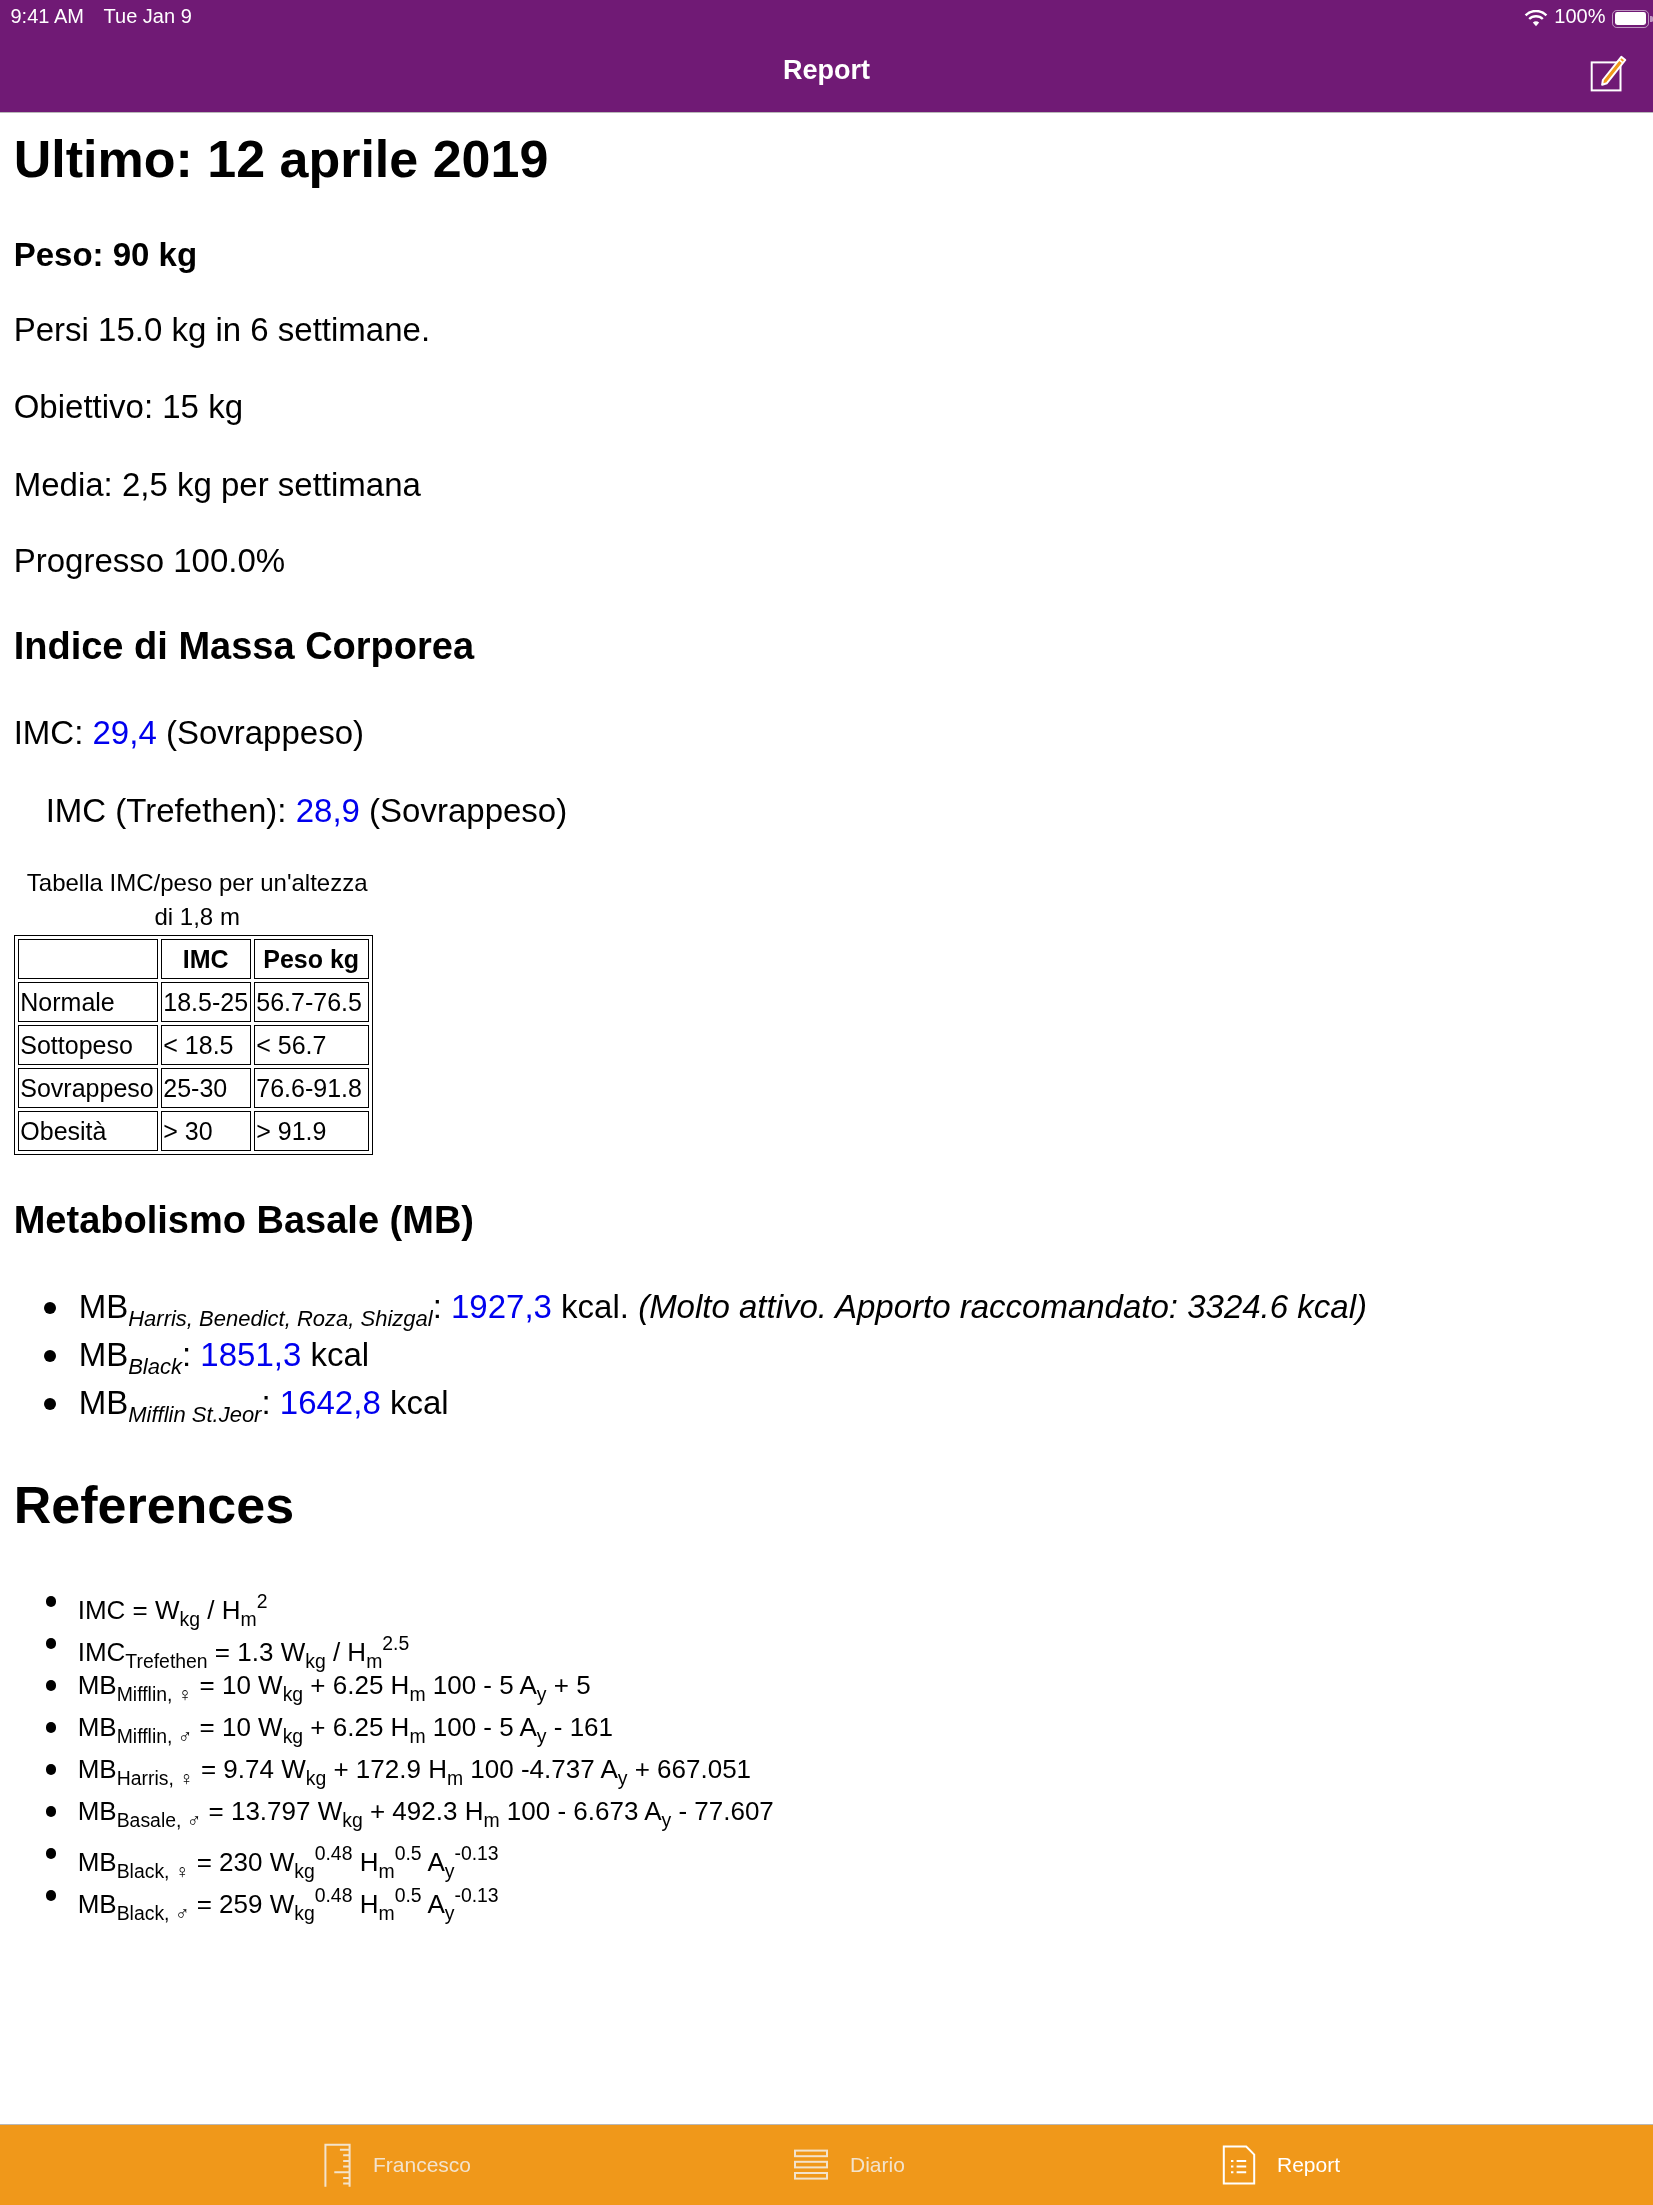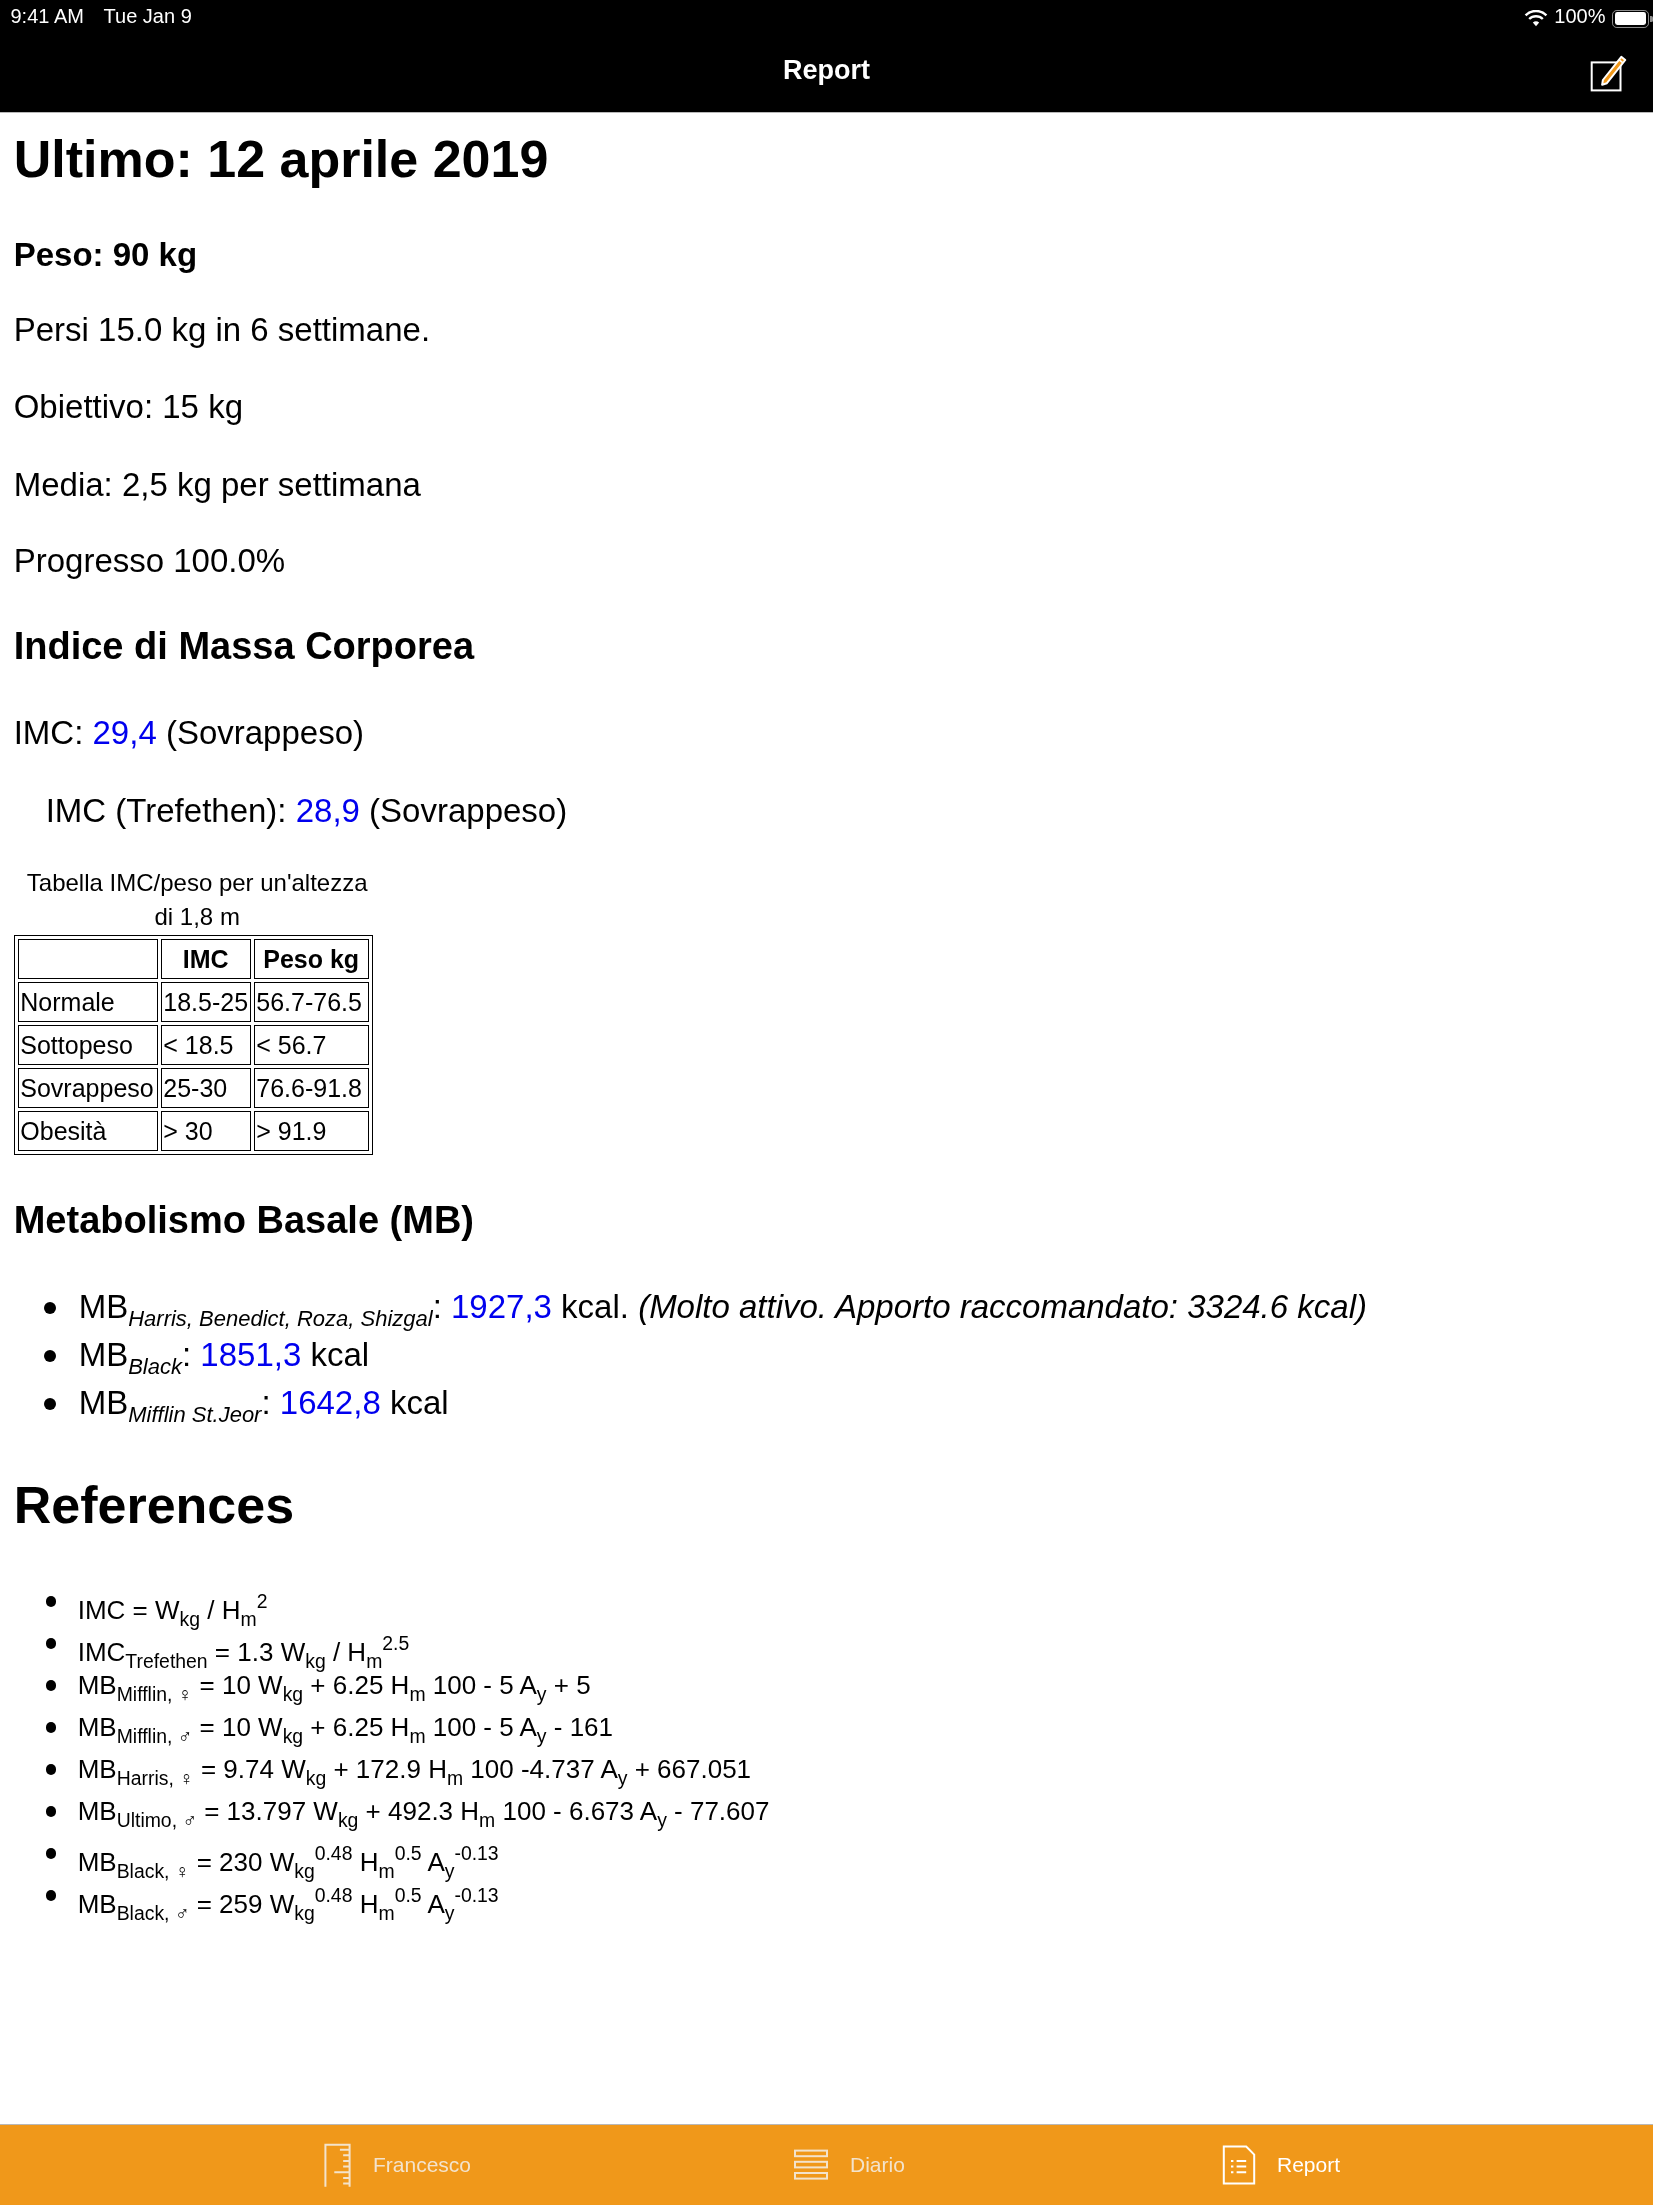--- a/index.html
+++ b/index.html
@@ -1,20 +1,20 @@
 <!DOCTYPE html>
 <html style="font-size:13px"><head>
   <meta charset="utf-8">
   <style>
     * { box-sizing: border-box; margin: 0; padding: 0; }
     html, body { width: 1653px; height: 2205px; overflow: hidden; background: #ffffff; }
     body { position: relative; font-family: "Liberation Sans", sans-serif; color: #000; }
 
     
-    .topbar { position: absolute; left: 0; top: 0; width: 1653px; height: 113px; background: #000000; border-bottom: 1.6px solid #b8b8b8; }
+    .topbar { position: absolute; left: 0; top: 0; width: 1653px; height: 113px; background: #701a75; border-bottom: 1.6px solid #b8b8b8; }
     .status-left { position: absolute; left: 10.5px; top: 4.8px; font-size: 20px; color: #fff; white-space: nowrap; }
     .status-left span { margin-right: 14.5px; }
     .status-right { position: absolute; right: 4px; top: 4.8px; display: flex; align-items: flex-end; gap: 6.5px; color: #fff; font-size: 20px; }
     .battery { width: 37px; height: 18px; border: 1.6px solid rgba(255,255,255,0.55); border-radius: 4.8px; padding: 1.6px; position: relative; }
     .battery::after { content: ""; position: absolute; right: -4.8px; top: 4.8px; width: 2.4px; height: 6.5px; background: rgba(255,255,255,0.55); border-radius: 0 1.6px 1.6px 0; }
     .battery .fill { width: 100%; height: 100%; background: #fff; border-radius: 2.4px; }
     .nav-title { position: absolute; left: 0; right: 0; top: 55px; text-align: center; font-size: 27px; font-weight: bold; color: #fff; }
     .edit-btn { position: absolute; left: 1589px; top: 52px; width: 39px; height: 40px; }
 
     
@@ -154,21 +154,21 @@
     <li><span>IMC</span><span> = </span><span>W</span><sub>kg</sub><span> / </span><span>H</span><sub>m</sub><sup>2</sup></li>
 
     <li><span>IMC</span><sub>Trefethen</sub><span> = </span><span>1.3 </span><span>W</span><sub>kg</sub><span> / </span><span>H</span><sub>m</sub><sup>2.5</sup></li>
 
     <li><span>MB</span><sub>Mifflin, ♀</sub><span> = </span><span>10 </span><span>W</span><sub>kg</sub><span> + 6.25 </span><span>H</span><sub>m</sub><span> 100 - 5 </span><span>A</span><sub>y</sub><span> + 5</span></li>
 
     <li><span>MB</span><sub>Mifflin, ♂</sub><span> = </span><span>10 </span><span>W</span><sub>kg</sub><span> + 6.25 </span><span>H</span><sub>m</sub><span> 100 - 5 </span><span>A</span><sub>y</sub><span> - 161</span></li>
 
     <li><span>MB</span><sub>Harris, ♀</sub><span> = </span><span>9.74 </span><span>W</span><sub>kg</sub><span> + 172.9 </span><span>H</span><sub>m</sub><span> 100 -4.737 </span><span>A</span><sub>y</sub><span> + 667.051</span></li>
 
-    <li><span>MB</span><sub>Ultimo, ♂</sub><span> = </span><span>13.797 </span><span>W</span><sub>kg</sub><span> + 492.3 </span><span>H</span><sub>m</sub><span> 100 - 6.673 </span><span>A</span><sub>y</sub><span> - 77.607</span></li>
+    <li><span>MB</span><sub>Basale, ♂</sub><span> = </span><span>13.797 </span><span>W</span><sub>kg</sub><span> + 492.3 </span><span>H</span><sub>m</sub><span> 100 - 6.673 </span><span>A</span><sub>y</sub><span> - 77.607</span></li>
 
     <li><span>MB</span><sub>Black, ♀</sub><span> = </span><span>230 </span><span>W</span><sub>kg</sub><sup>0.48</sup><span> </span><span>H</span><sub>m</sub><sup>0.5</sup><span> </span><span>A</span><sub>y</sub><sup>-0.13</sup></li>
 
     <li><span>MB</span><sub>Black, ♂</sub><span> = </span><span>259 </span><span>W</span><sub>kg</sub><sup>0.48</sup><span> </span><span>H</span><sub>m</sub><sup>0.5</sup><span> </span><span>A</span><sub>y</sub><sup>-0.13</sup></li>
   </ul>
 </div>
 
 <div class="tabbar">
   <div class="tab" style="left:323px;justify-content:center;">
     <svg width="29" height="44" viewBox="0 0 36 54">

